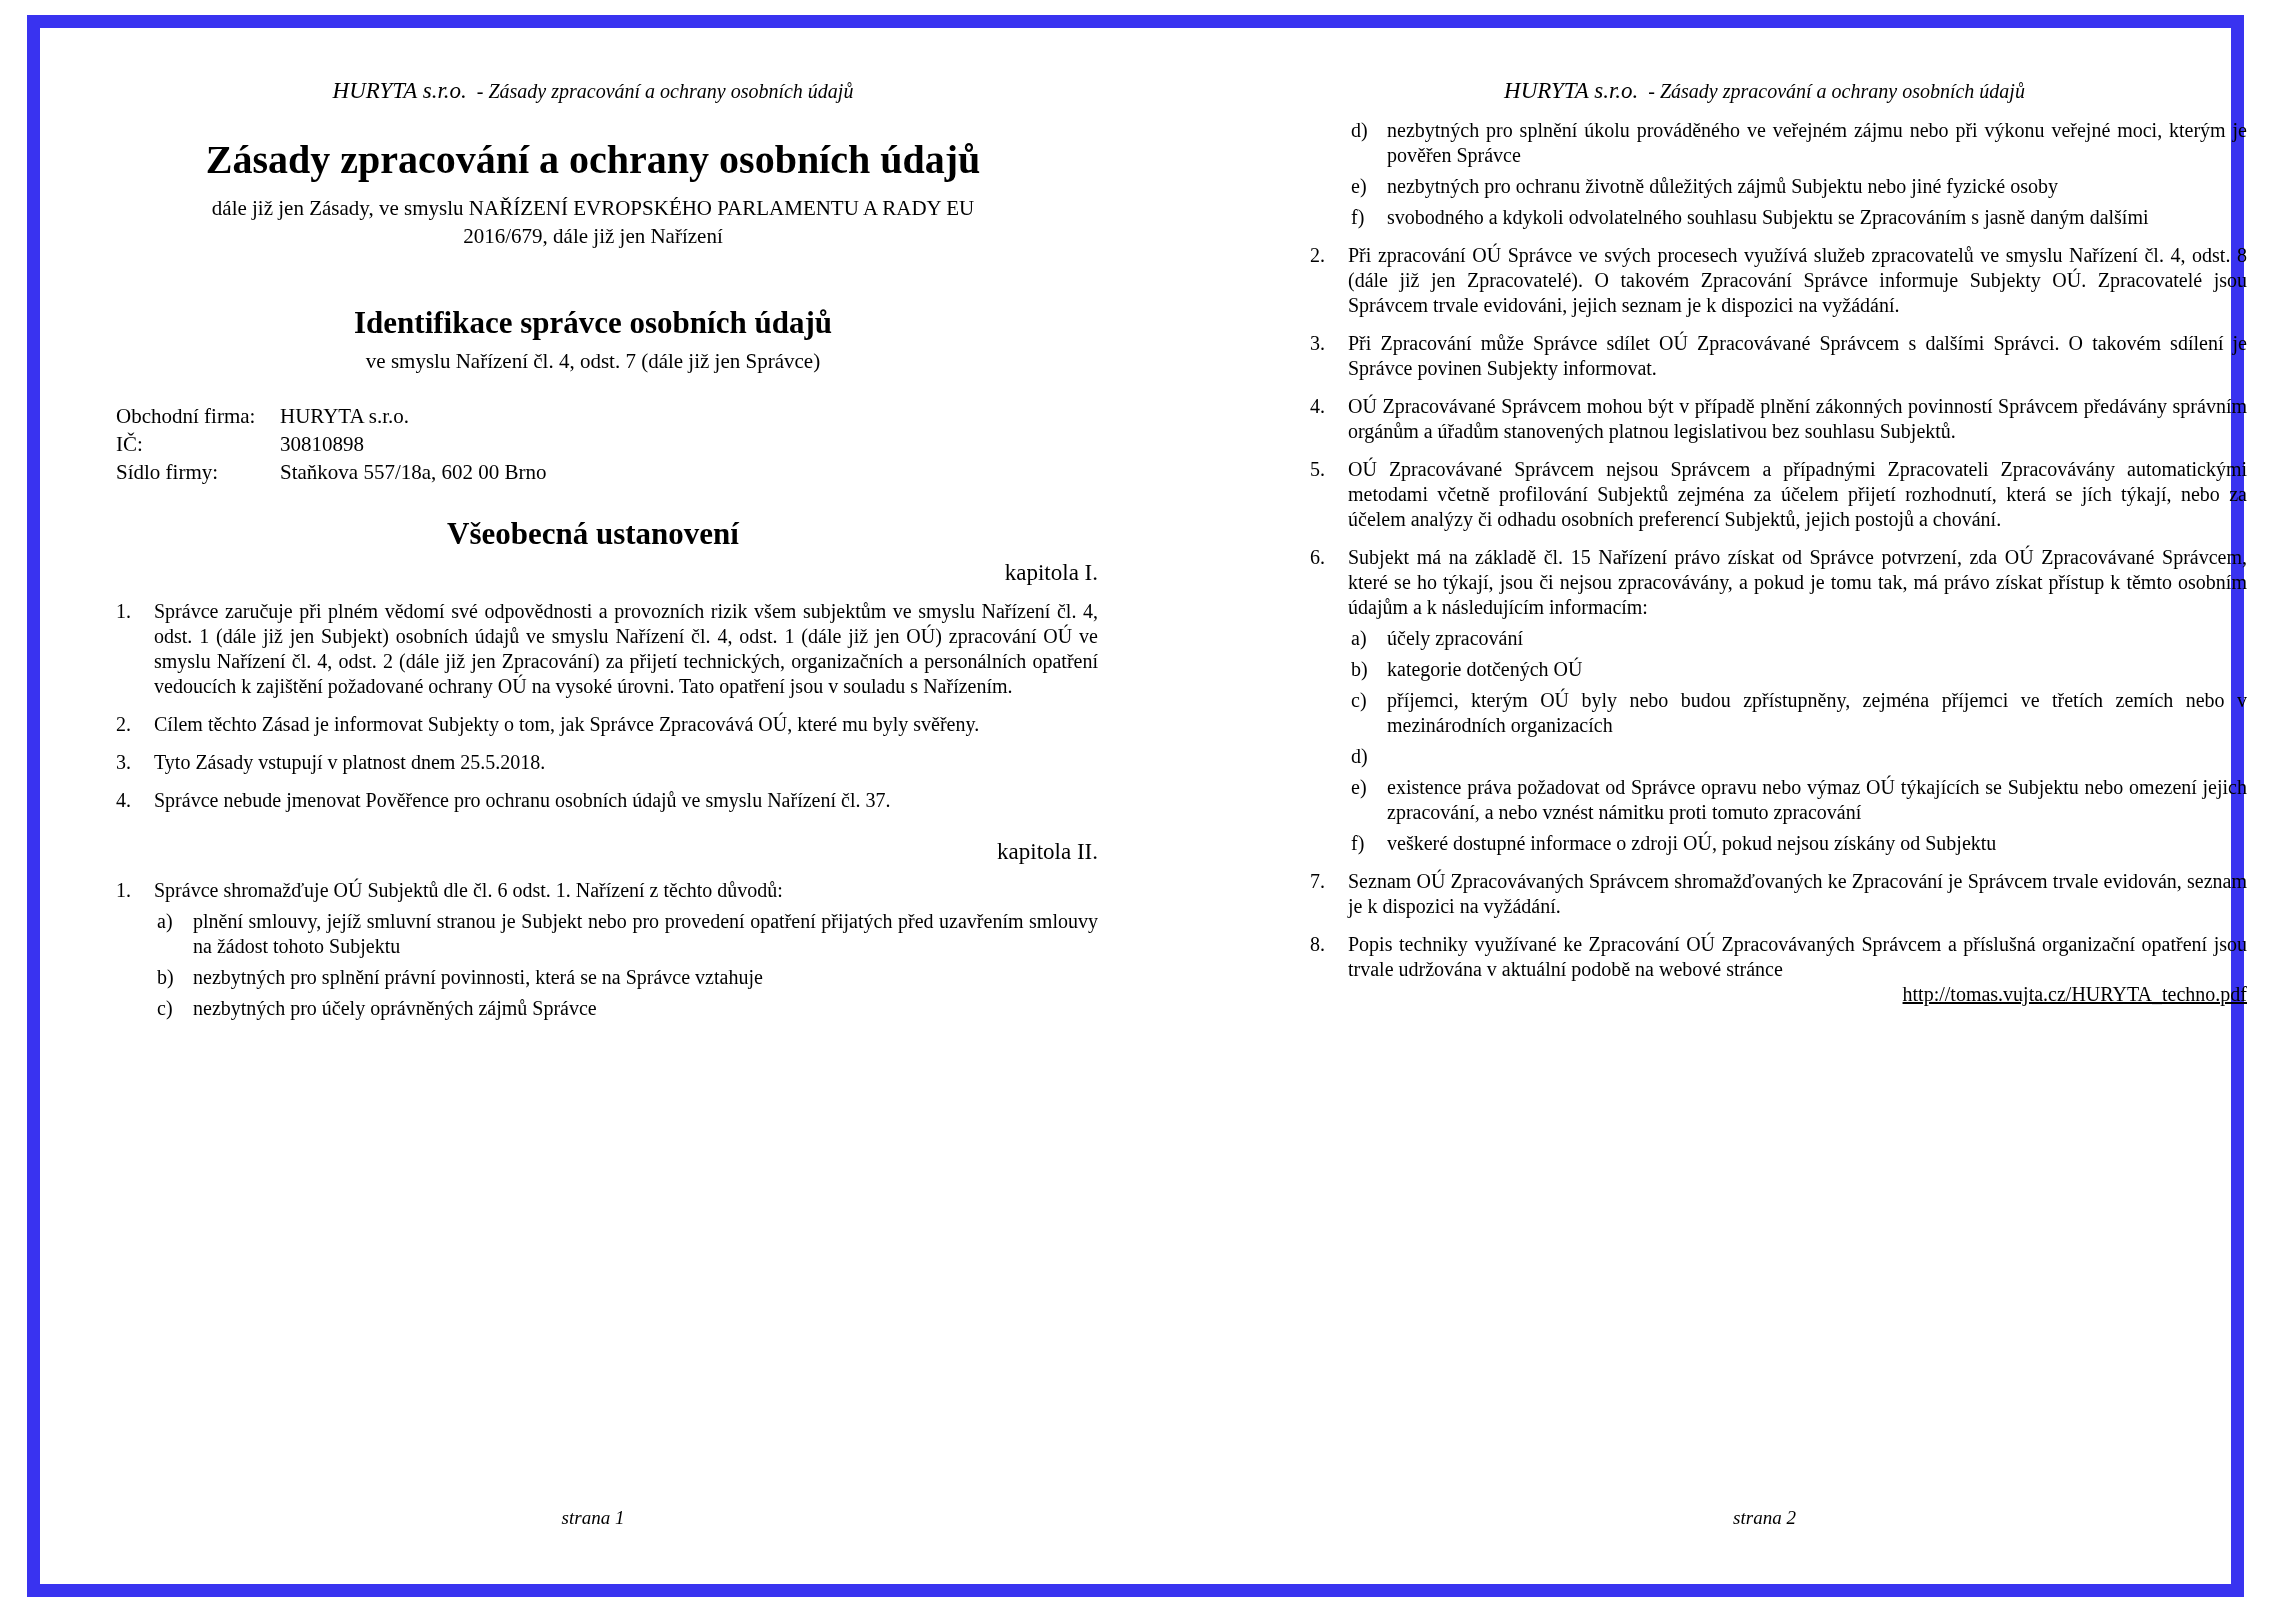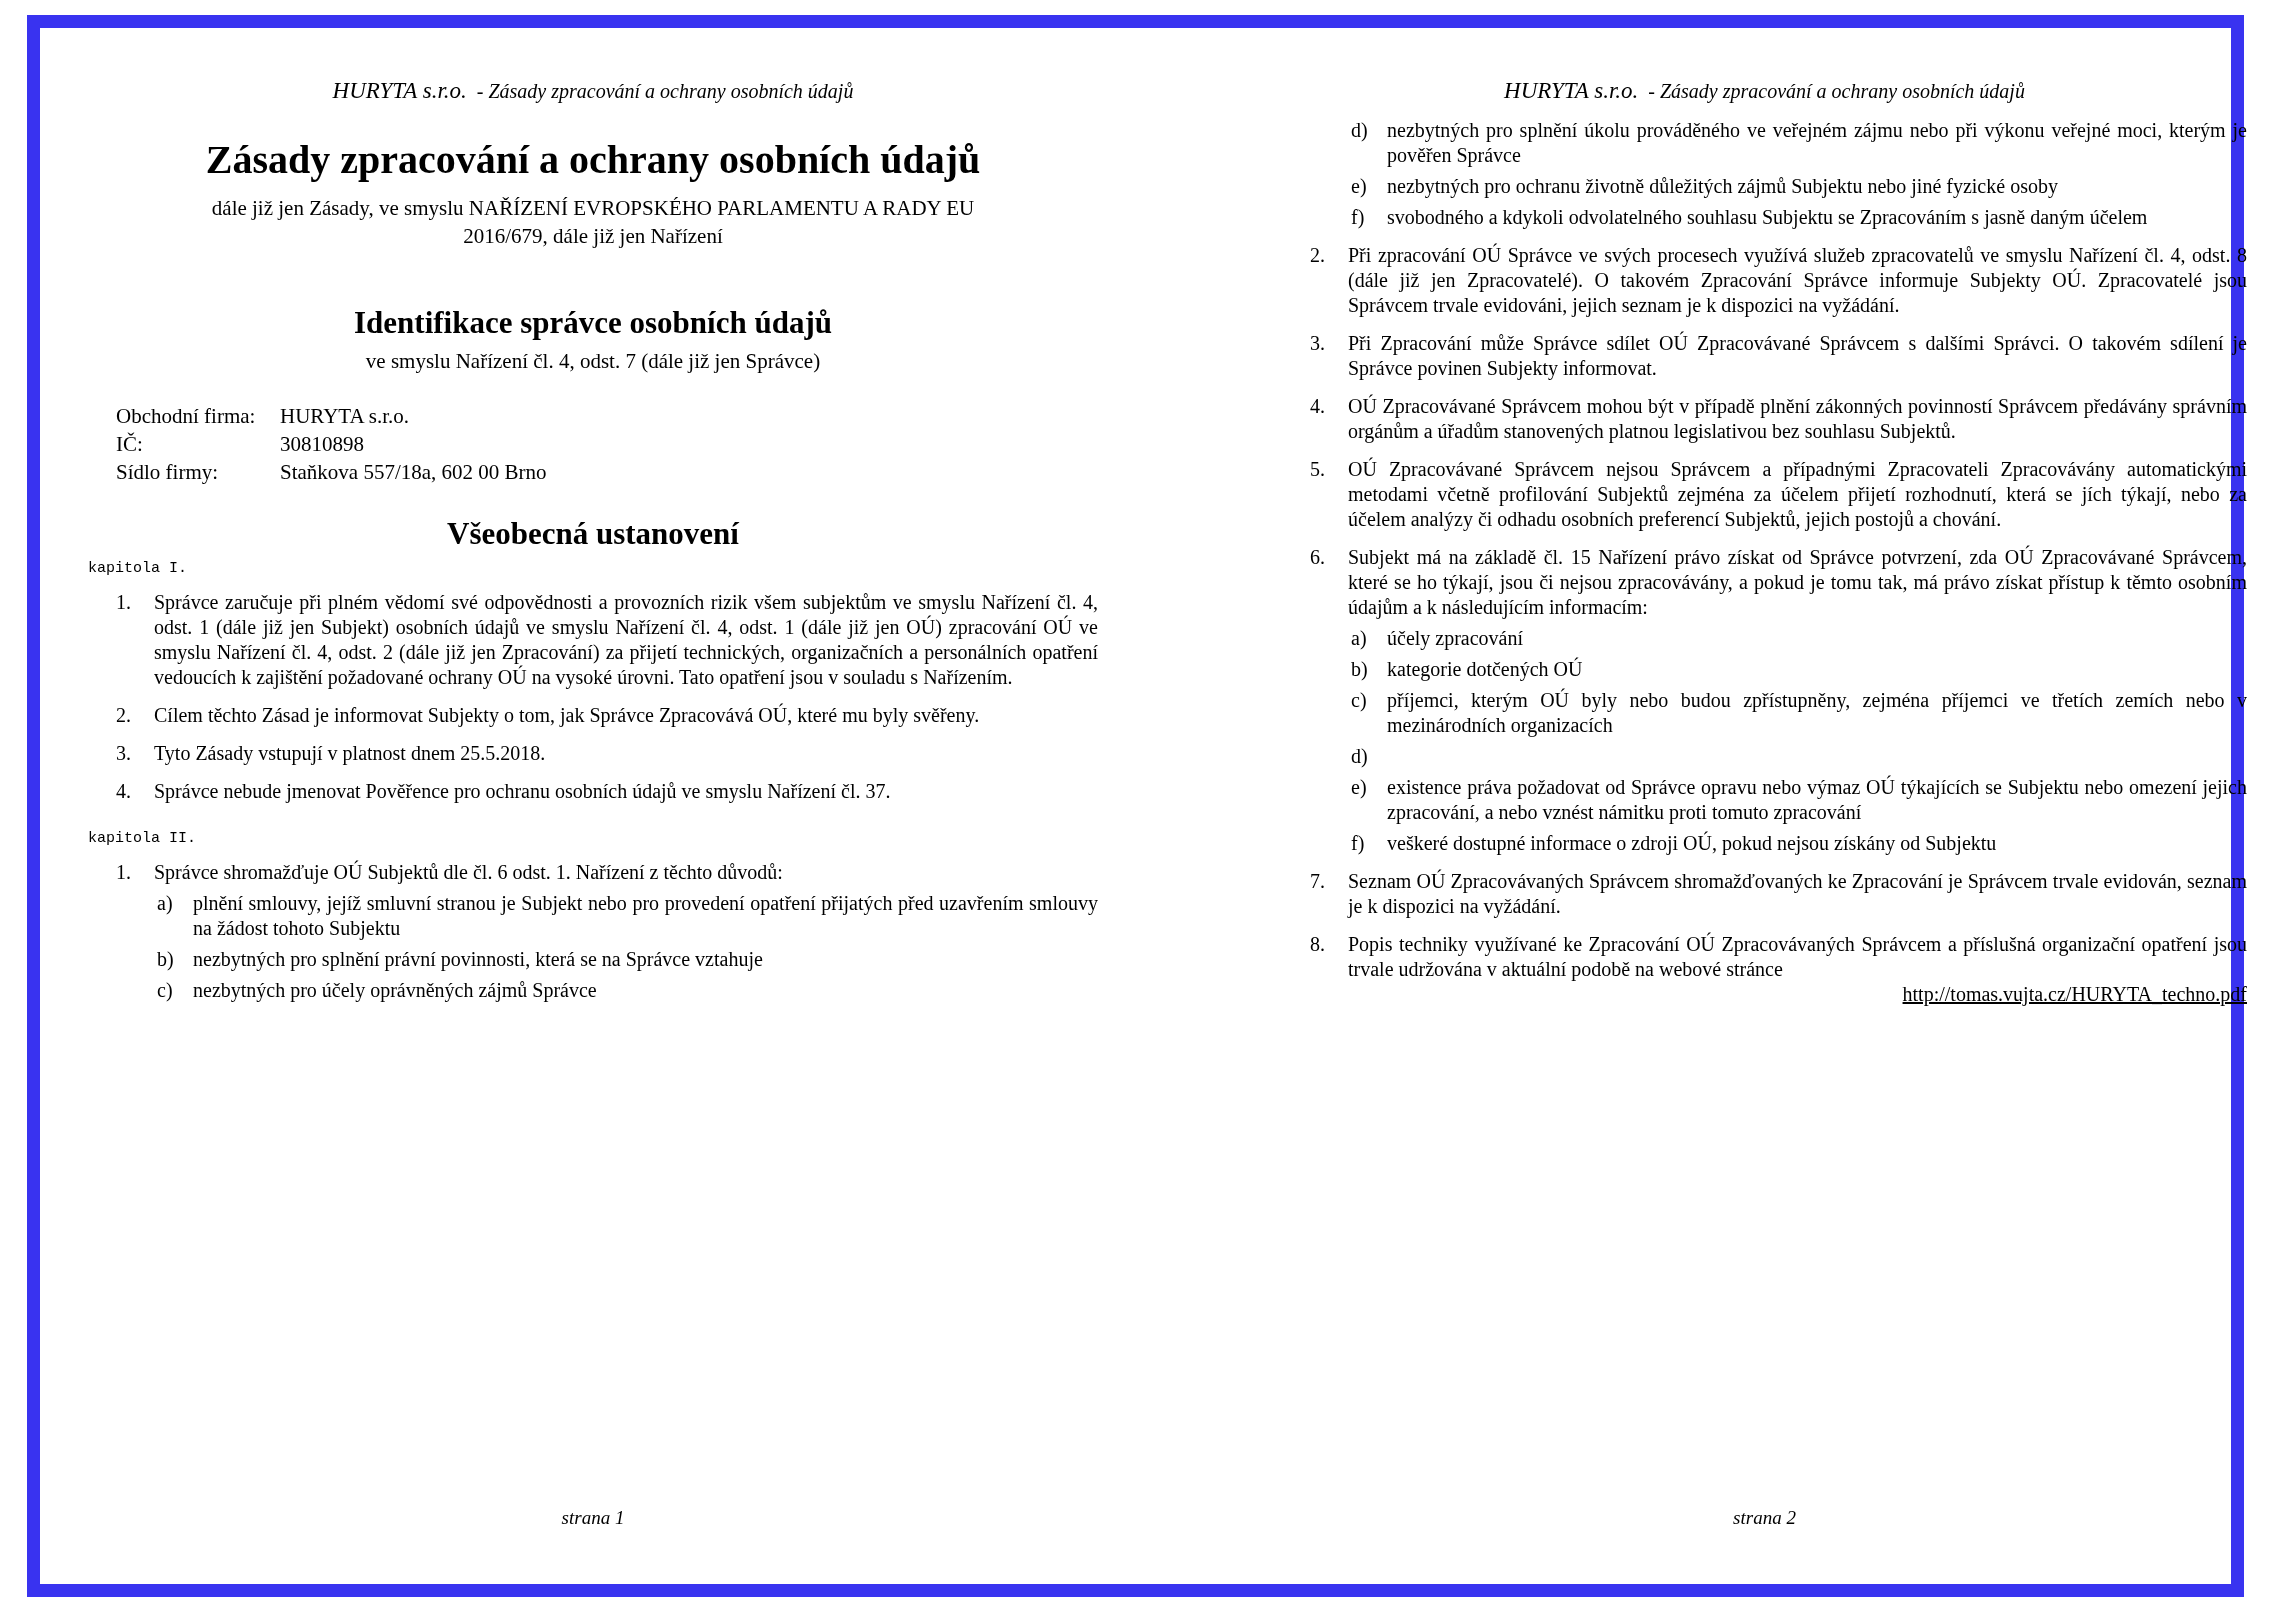--- a/index.html
+++ b/index.html
@@ -79,23 +79,22 @@
     padding-left: 28px;
     font-size: 21px;
     line-height: 28px;
   }
   .company-row { display: flex; }
   .company-row .lbl { flex: 0 0 164px; }
   .company-row .val { flex: 1; }
 
   .chapter-heading {
     margin-top: 26px;
-    text-align: left;
-    font-size: 15px;
-    font-family: Liberation Mono, monospace;
+    text-align: right;
+    font-size: 23px;
   }
   .chapter-heading--first { margin-top: 8px; }
 
   .list { font-size: 20px; line-height: 25px; }
 
   .item {
     display: flex;
     margin-top: 13px;
     padding-left: 28px;
   }
@@ -219,21 +218,21 @@
         <div class="item item--sub" style="margin-top:14px;">
           <span class="num">d)</span>
           <span class="txt">nezbytných pro splnění úkolu prováděného ve veřejném zájmu nebo při výkonu veřejné moci, kterým je pověřen Správce</span>
         </div>
         <div class="item item--sub">
           <span class="num">e)</span>
           <span class="txt">nezbytných pro ochranu životně důležitých zájmů Subjektu nebo jiné fyzické osoby</span>
         </div>
         <div class="item item--sub">
           <span class="num">f)</span>
-          <span class="txt">svobodného a kdykoli odvolatelného souhlasu Subjektu se Zpracováním s jasně daným účelem</span>
+          <span class="txt">svobodného a kdykoli odvolatelného souhlasu Subjektu se Zpracováním s jasně daným dalšími</span>
         </div>
 
         <div class="item">
           <span class="num">2.</span>
           <span class="txt">Při zpracování OÚ Správce ve svých procesech využívá služeb zpracovatelů ve smyslu Nařízení čl. 4, odst. 8 (dále již jen Zpracovatelé). O takovém Zpracování Správce informuje Subjekty OÚ. Zpracovatelé jsou Správcem trvale evidováni, jejich seznam je k dispozici na vyžádání.</span>
         </div>
         <div class="item">
           <span class="num">3.</span>
           <span class="txt">Při Zpracování může Správce sdílet OÚ Zpracovávané Správcem s dalšími Správci. O takovém sdílení je Správce povinen Subjekty informovat.</span>
         </div>

